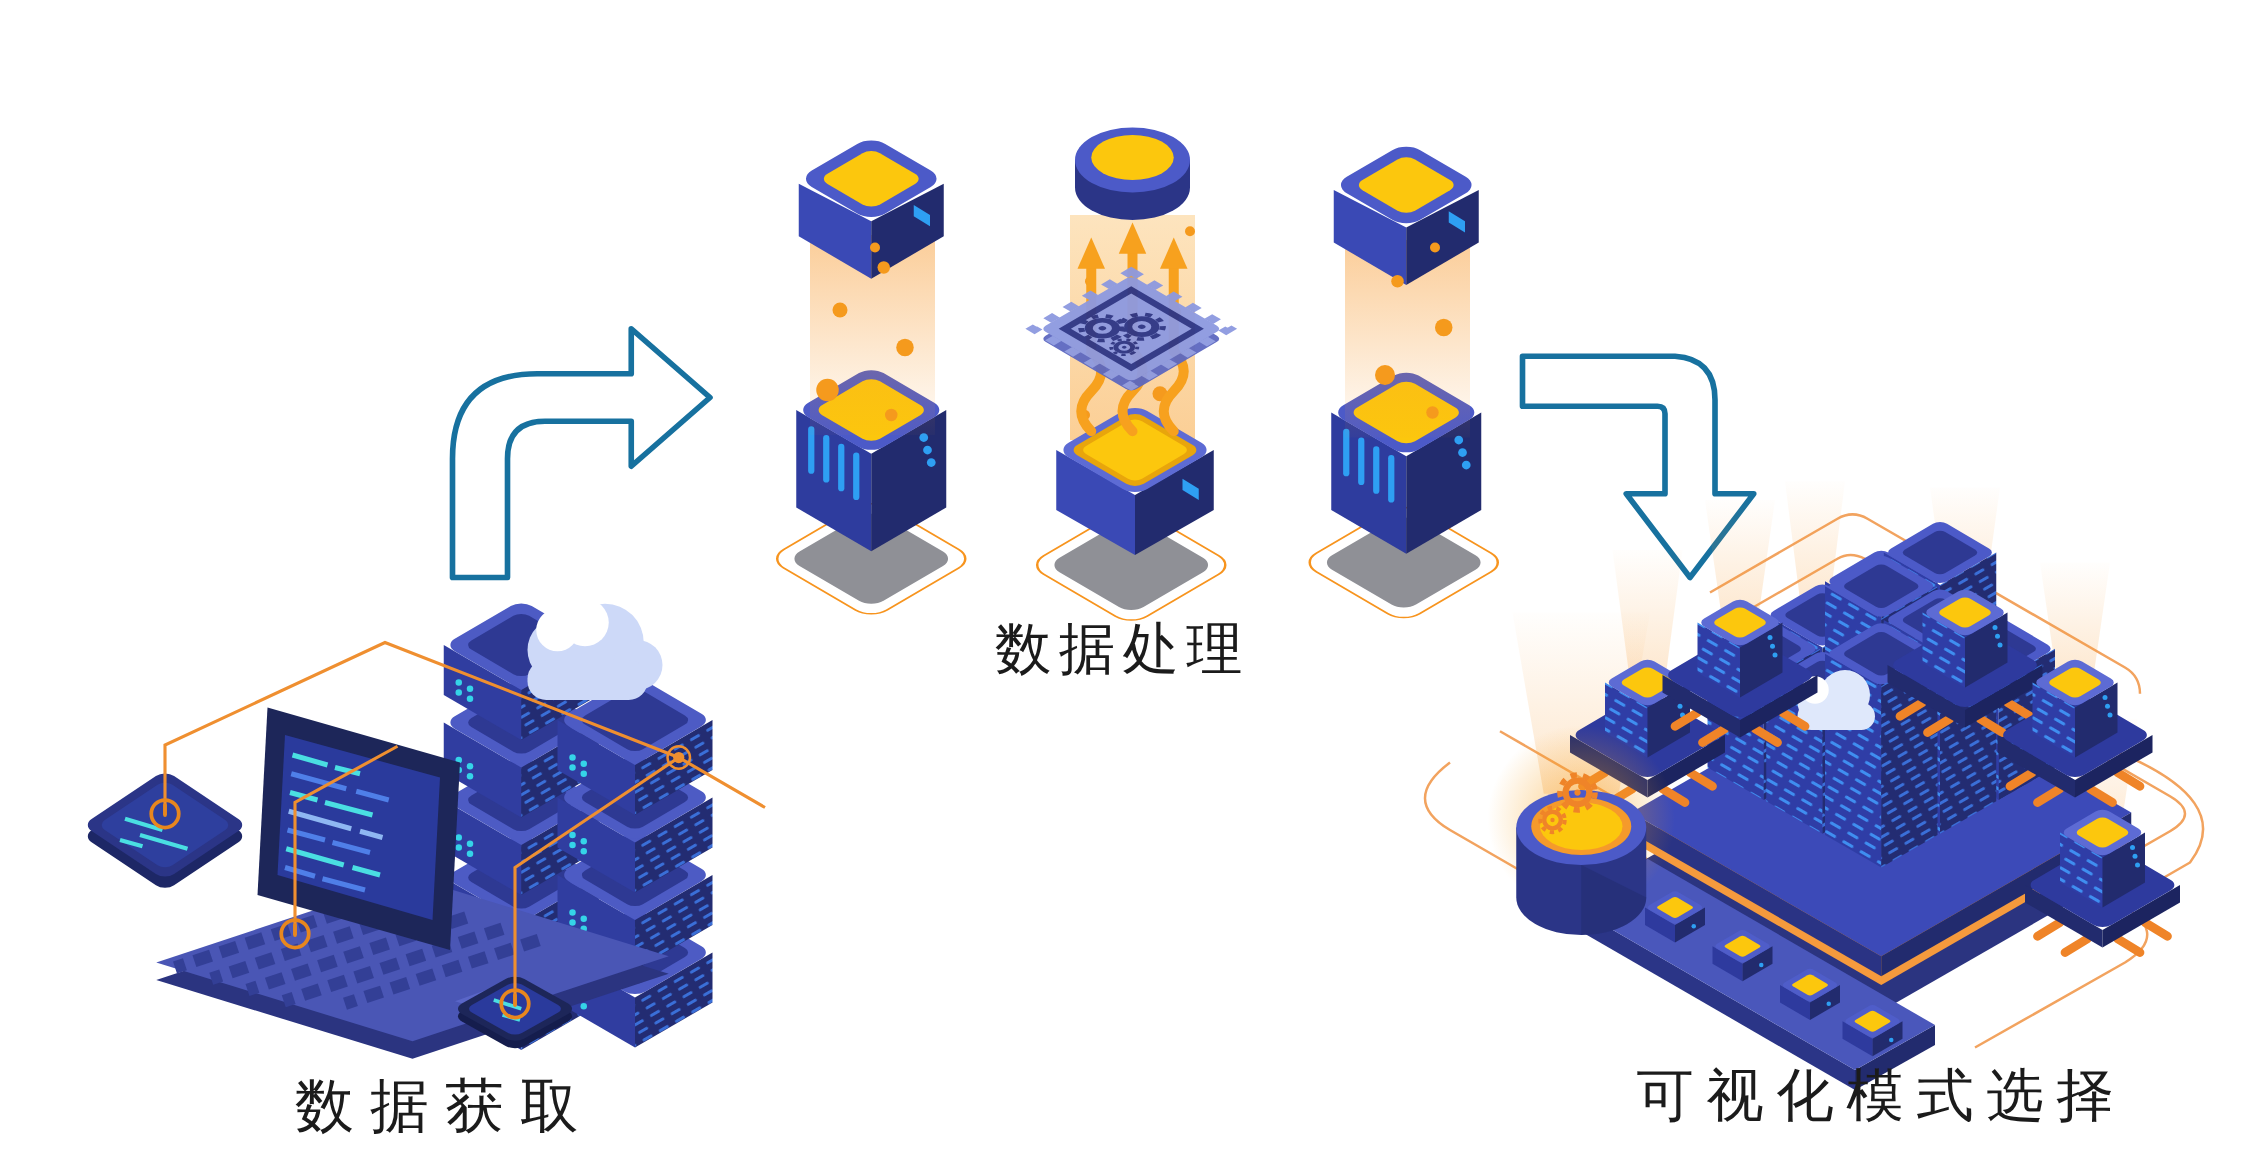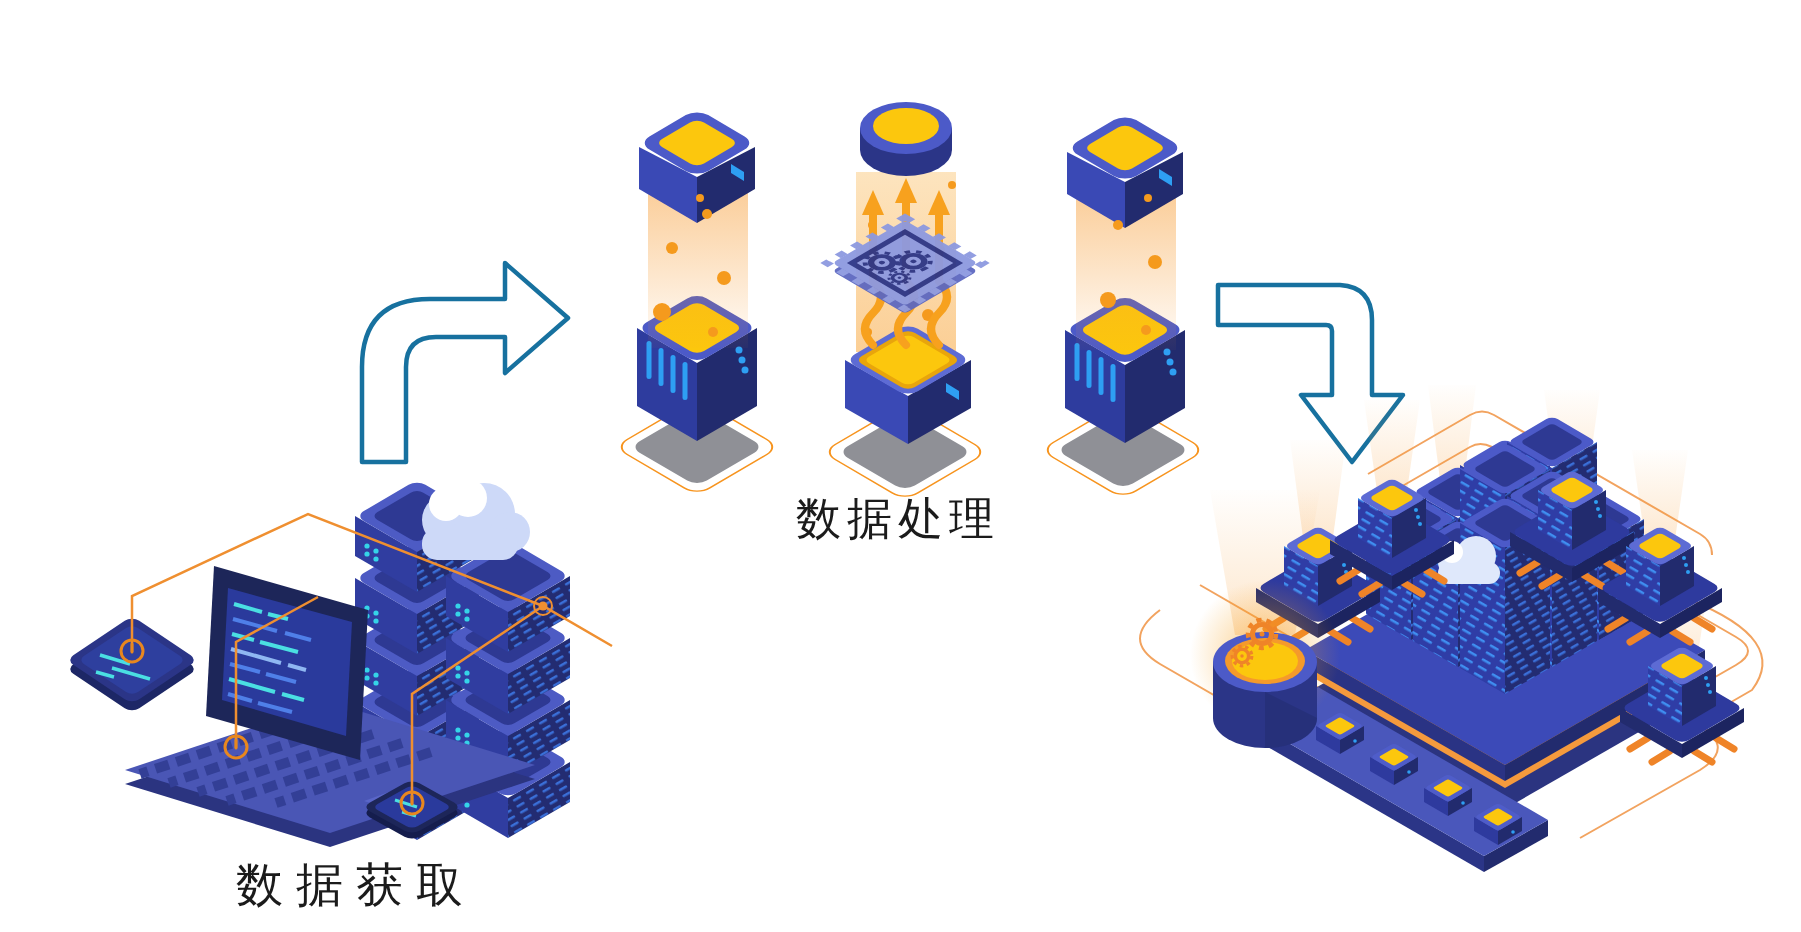--- a/index.html
+++ b/index.html
@@ -383,13 +383,14 @@
     <use href="#gearO" x="1262" y="634"></use>
     <g transform="translate(1242,656) scale(0.7)">
             <use href="#gearO"></use>
           </g>
   </g>
 </g>
 </svg>
 
 <div class="stage-label lbl-2">数据处理</div>
 <div class="stage-label lbl-1">数据获取</div>
+<div class="stage-label lbl-3">可视化模式选择</div>
 </div>
 
 </body></html>

